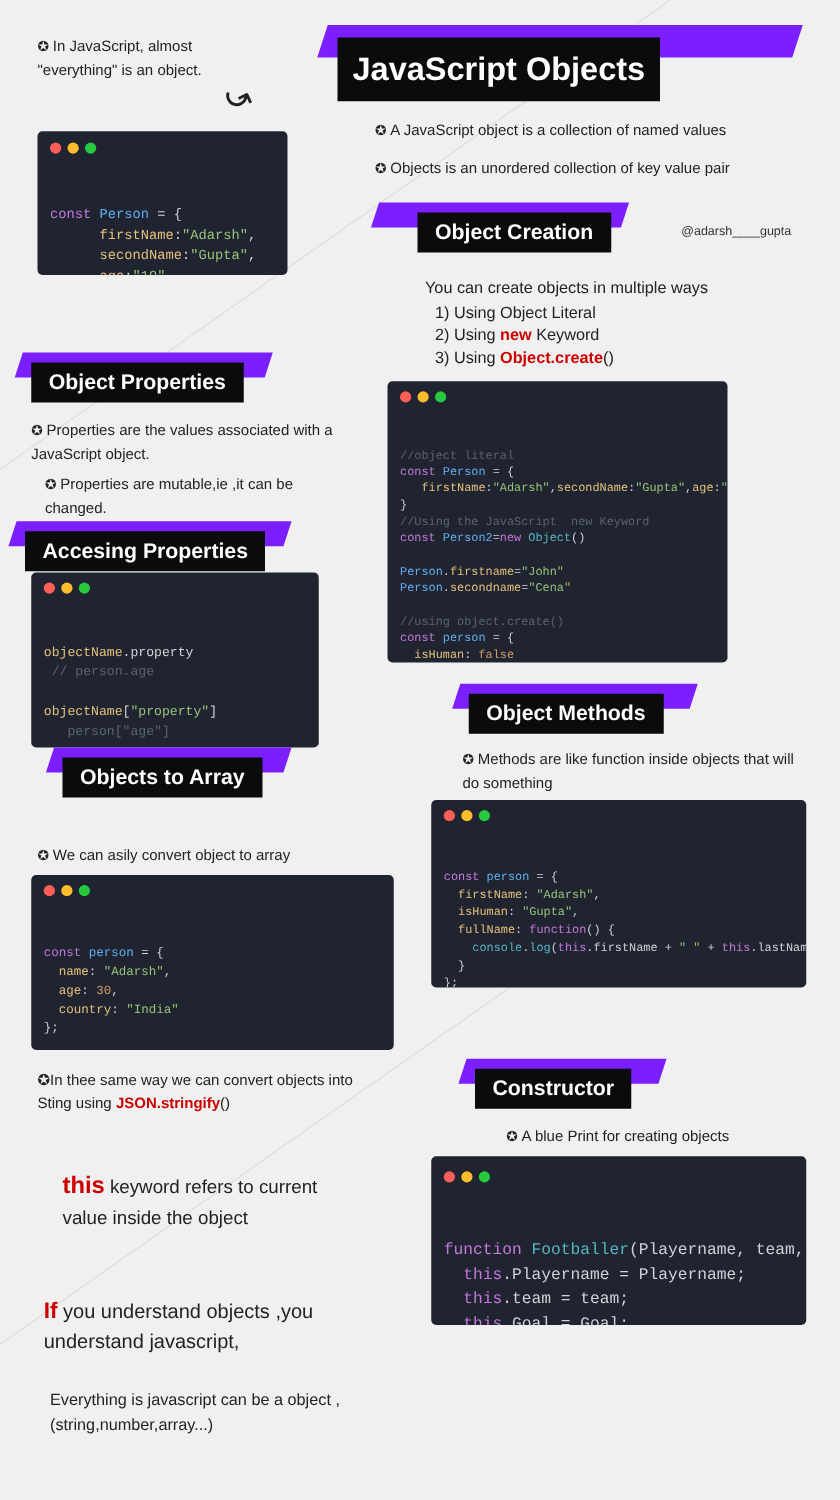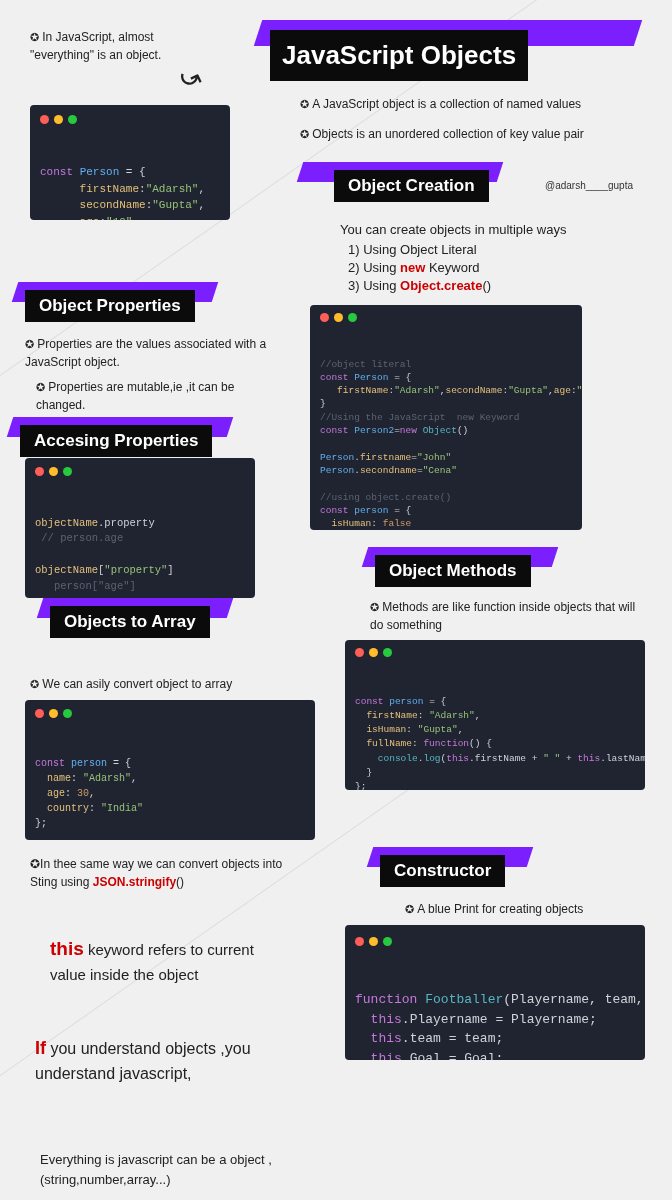--- a/index.html
+++ b/index.html
@@ -197,13 +197,13 @@
   <span class="kw">this</span>.Goal = Goal;
 }
 
  = (,,)
  = (,,)</div>
 
 <div style="position:absolute; top:935px; left:50px; width:220px; font-size:15px; line-height:1.5;"><span class="red" style="font-size:19px;">this</span><span> keyword refers to current value inside the object</span></div>
 
 <div style="position:absolute; top:1035px; left:35px; width:260px; font-size:16px; font-weight:500; line-height:1.5;"><span class="red" style="font-size:18px;">If</span><span> you understand objects ,you understand javascript,</span></div>
 
-<div style="position:absolute; top:1110px; left:40px; width:250px; font-size:13px; line-height:1.5;margin-top:40px;">Everything is javascript can be a object ,(string,number,array...)</div>
+<div style="position:absolute; top:1110px; left:40px; width:250px; font-size:13px; line-height:1.5;">Everything is javascript can be a object ,(string,number,array...)</div>
 
 </body></html>

